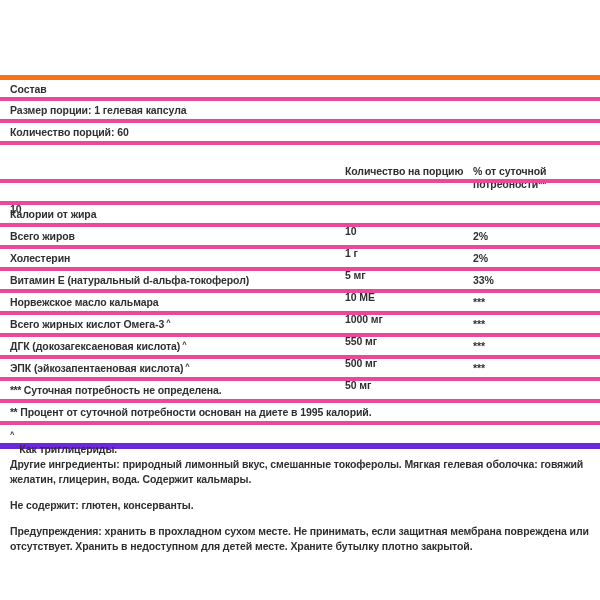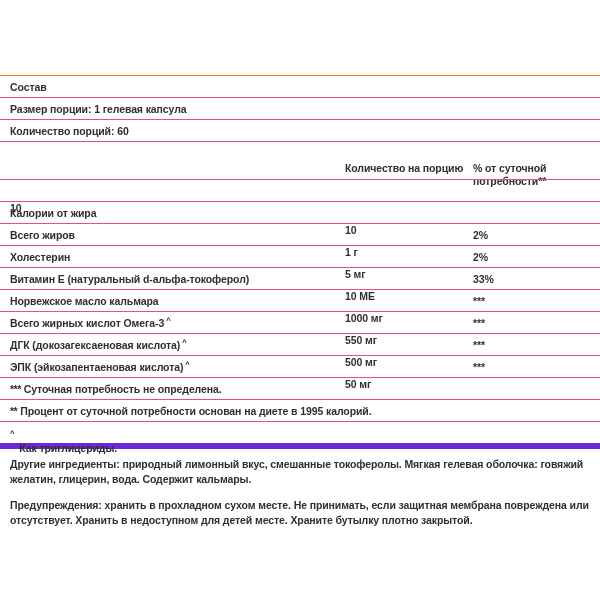--- a/index.html
+++ b/index.html
@@ -20,26 +20,26 @@
     position: absolute;
     top: 0;
     left: 0;
     width: 600px;
   }
 
   
   .srow {
     position: relative;
     box-sizing: border-box;
-    border-top: 1px solid #ec4899;
+    border-top: 4px solid #ec4899;
     padding: 0 10px;
     display: flex;
     align-items: center;
   }
-  .srow.first { border-top: 1px solid #f97316; }
+  .srow.first { border-top: 5px solid #f97316; }
 
   .info-row {
     height: 22px;
     font-size: 10.5px;
     font-weight: bold;
     color: #2f2f2f;
     letter-spacing: -0.1px;
   }
 
   
@@ -198,16 +198,17 @@
         <span style="padding-left: 3px;">Процент от суточной потребности основан на диете в 1995 калорий.</span>
       </div>
       <div class="srow fnote">
         <span class="lead">˄</span>
         <span style="padding-left: 3px; margin-top: 30px;">Как триглицериды.</span>
       </div>
     </div>
 
   <div class="para-wrap">
     <p class="para">Другие ингредиенты: природный лимонный вкус, смешанные токоферолы. Мягкая гелевая оболочка: говяжий желатин, глицерин, вода. Содержит кальмары.</p>
+    <p class="para">Не содержит: глютен, консерванты.</p>
     <p class="para">Предупреждения: хранить в прохладном сухом месте. Не принимать, если защитная мембрана повреждена или отсутствует. Хранить в недоступном для детей месте. Храните бутылку плотно закрытой.</p>
   </div>
 
 </div>
 
 </body></html>

